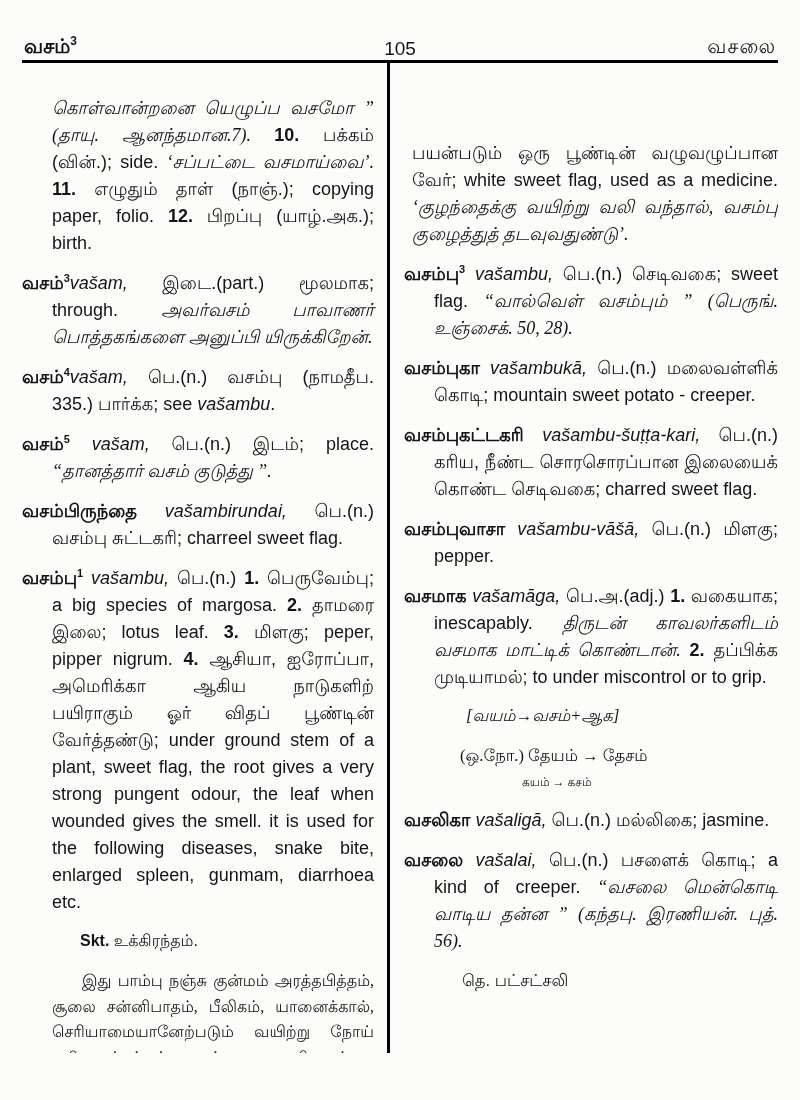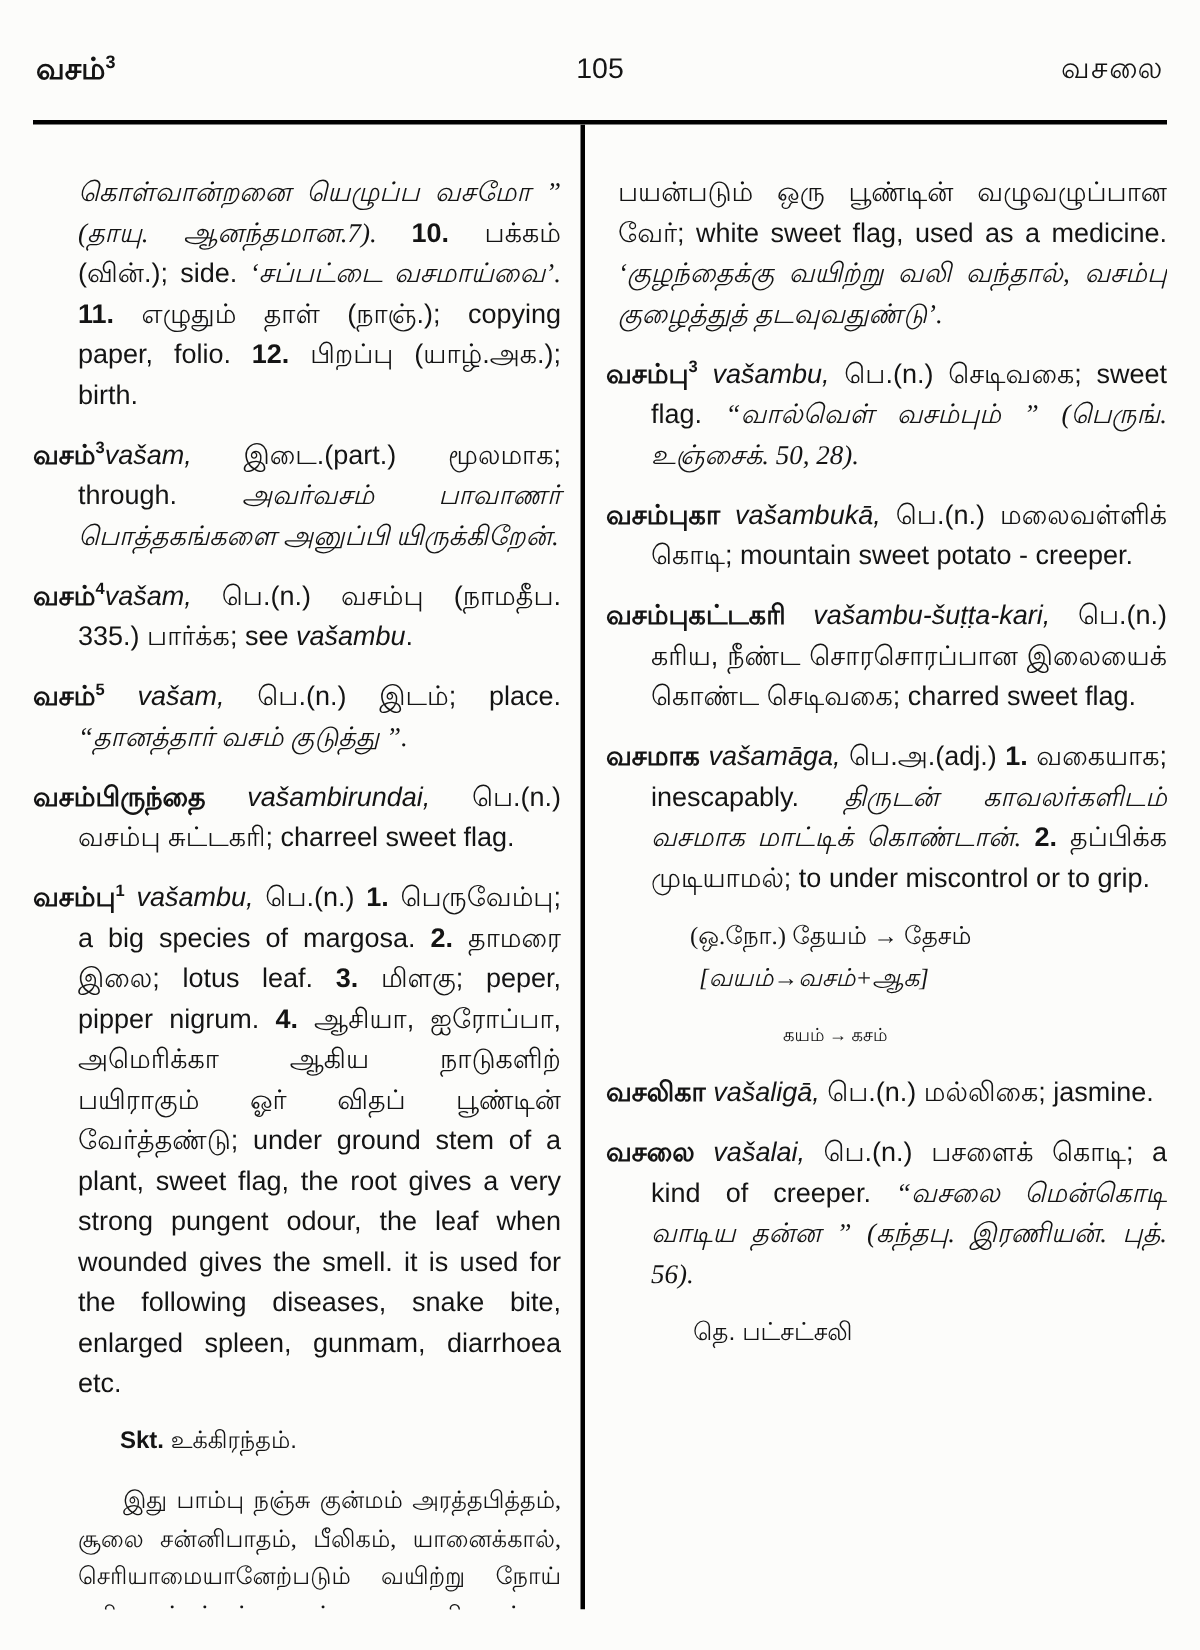--- a/index.html
+++ b/index.html
@@ -10,39 +10,39 @@
     color:#141414;
     overflow:hidden;
   }
   .page{
     position:relative;
     width:800px;height:1100px;
     background:#fcfcfa;
   }
   header{
     display:flex;
-    align-items:center;
-    padding:34px 24px 20px 24px;
+    align-items:flex-end;
+    padding:34px 24px 0 24px;
     font-size:20px;
   }
   .hw-left{flex:1;text-align:left;font-weight:700;}
   .hw-left sup{font-size:12px;font-weight:700;}
   .pg-num{flex:0 0 auto;font-size:19px;font-weight:400;}
   .hw-right{flex:1;text-align:right;font-weight:400;letter-spacing:1px;}
   .rule{height:3px;background:#000;margin:0 22px;}
   .columns{
     display:flex;
     margin:0 22px;
     height:990px;
     overflow:hidden;
   }
   .col{box-sizing:border-box;padding-top:32px;}
   .col-left{width:365px;padding-right:13px;}
   .vdivider{width:3px;background:#000;height:100%;}
-  .col-right{flex:1;padding-left:14px;}
+  .col-right{flex:1;padding-left:14px;margin-top:45px;}
   .para{
     margin:0 0 13px 0;
     font-size:18px;
     line-height:1.5;
     text-align:justify;
   }
   .entry{padding-left:30px;text-indent:-30px;}
   .cont{padding-left:30px;}
   .cont8{padding-left:8px;}
   .skt{padding-left:58px;font-size:16px;text-align:left;margin-bottom:15px;}
@@ -104,22 +104,23 @@
         <p class="para entry"><span class="seg-b">வசம்பு</span><sup class="seg-sup">1</sup><span class="seg-i"> vašambu,</span><span class="seg-n"> பெ.(n.) </span><span class="seg-b">1.</span><span class="seg-n"> பெருவேம்பு; a big species of margosa. </span><span class="seg-b">2.</span><span class="seg-n"> தாமரை இலை; lotus leaf. </span><span class="seg-b">3.</span><span class="seg-n"> மிளகு; peper, pipper nigrum. </span><span class="seg-b">4.</span><span class="seg-n"> ஆசியா, ஐரோப்பா, அமெரிக்கா ஆகிய நாடுகளிற் பயிராகும் ஓர் விதப் பூண்டின் வேர்த்தண்டு; under ground stem of a plant, sweet flag, the root gives a very strong pungent odour, the leaf when wounded gives the smell.  it is used for the following diseases, snake bite, enlarged spleen, gunmam, diarrhoea etc.</span></p>
         <p class="para skt"><span class="seg-b">Skt.</span><span class="seg-n"> உக்கிரந்தம்.</span></p>
         <p class="para note"><span class="seg-n">இது பாம்பு நஞ்சு குன்மம் அரத்தபித்தம், சூலை சன்னிபாதம், பீலிகம், யானைக்கால், செரியாமையானேற்படும் வயிற்று நோய் கழிமாசுக்கட்டிற் காண்புழு ஆகியவற்றை நீக்குகின்ற ஓர் மருந்தாகும்.</span></p>
       </section>
     <div class="vdivider"></div>
     <section class="col col-right" id="col-right">
         <p class="para cont8"><span class="seg-n">பயன்படும் ஒரு பூண்டின் வழுவழுப்பான வேர்; white sweet flag, used as a medicine. </span><span class="seg-q">‘குழந்தைக்கு வயிற்று வலி வந்தால், வசம்பு குழைத்துத் தடவுவதுண்டு’.</span></p>
         <p class="para entry"><span class="seg-b">வசம்பு</span><sup class="seg-sup">3</sup><span class="seg-i"> vašambu,</span><span class="seg-n"> பெ.(n.) செடிவகை; sweet flag. </span><span class="seg-q">“வால்வெள் வசம்பும் ” (பெருங். உஞ்சைக். 50, 28).</span></p>
         <p class="para entry"><span class="seg-b">வசம்புகா </span><span class="seg-i">vašambukā,</span><span class="seg-n"> பெ.(n.) மலைவள்ளிக் கொடி; mountain sweet potato - creeper.</span></p>
         <p class="para entry"><span class="seg-b">வசம்புகட்டகரி </span><span class="seg-i">vašambu-šuṭṭa-kari,</span><span class="seg-n"> பெ.(n.) கரிய, நீண்ட சொரசொரப்பான இலையைக் கொண்ட செடிவகை; charred sweet flag.</span></p>
+        <p class="para entry"><span class="seg-b">வசம்புவாசா </span><span class="seg-i">vašambu-vāšā,</span><span class="seg-n"> பெ.(n.) மிளகு; pepper.</span></p>
         <p class="para entry"><span class="seg-b">வசமாக </span><span class="seg-i">vašamāga,</span><span class="seg-n"> பெ.அ.(adj.) </span><span class="seg-b">1.</span><span class="seg-n"> வகையாக; inescapably. </span><span class="seg-q">திருடன் காவலர்களிடம் வசமாக மாட்டிக் கொண்டான்.</span><span class="seg-n"> </span><span class="seg-b">2.</span><span class="seg-n"> தப்பிக்க முடியாமல்; to under miscontrol or to grip.</span></p>
+        <p class="para etym"><span class="seg-n">[வயம்→வசம்+ஆக]</span></p>
         <p class="para map1"><span class="seg-n">(ஒ.நோ.) தேயம் → தேசம்</span></p>
-        <p class="para etym"><span class="seg-n">[வயம்→வசம்+ஆக]</span></p>
         <p class="para map2"><span class="seg-n">கயம் → கசம்</span></p>
         <p class="para entry"><span class="seg-b">வசலிகா </span><span class="seg-i">vašaligā,</span><span class="seg-n"> பெ.(n.) மல்லிகை; jasmine.</span></p>
         <p class="para entry"><span class="seg-b">வசலை </span><span class="seg-i">vašalai,</span><span class="seg-n"> பெ.(n.) பசளைக் கொடி; a kind of creeper. </span><span class="seg-q">“வசலை மென்கொடி வாடிய தன்ன ” (கந்தபு. இரணியன். புத். 56).</span></p>
         <p class="para cog"><span class="seg-n">தெ. பட்சட்சலி</span></p>
       </section>
   </main>
 </div>
 
 </body></html>

